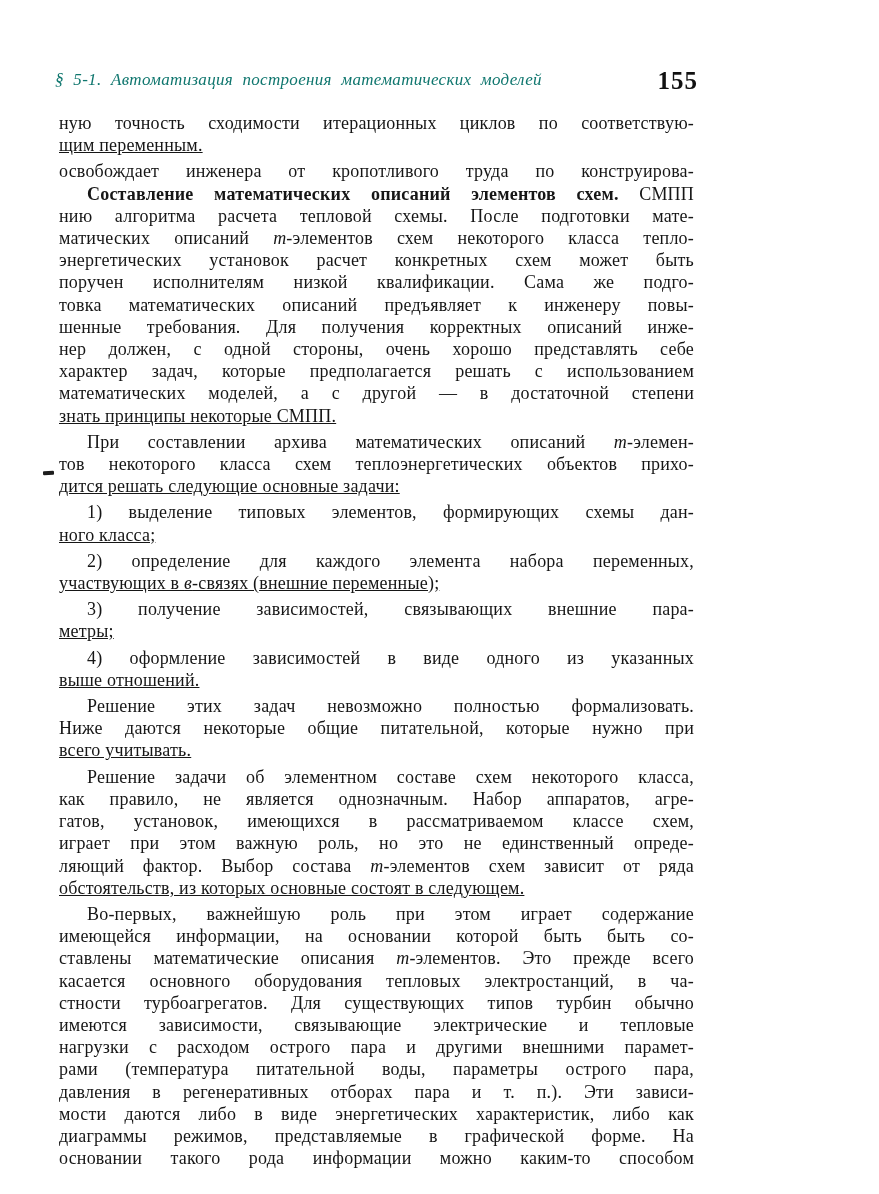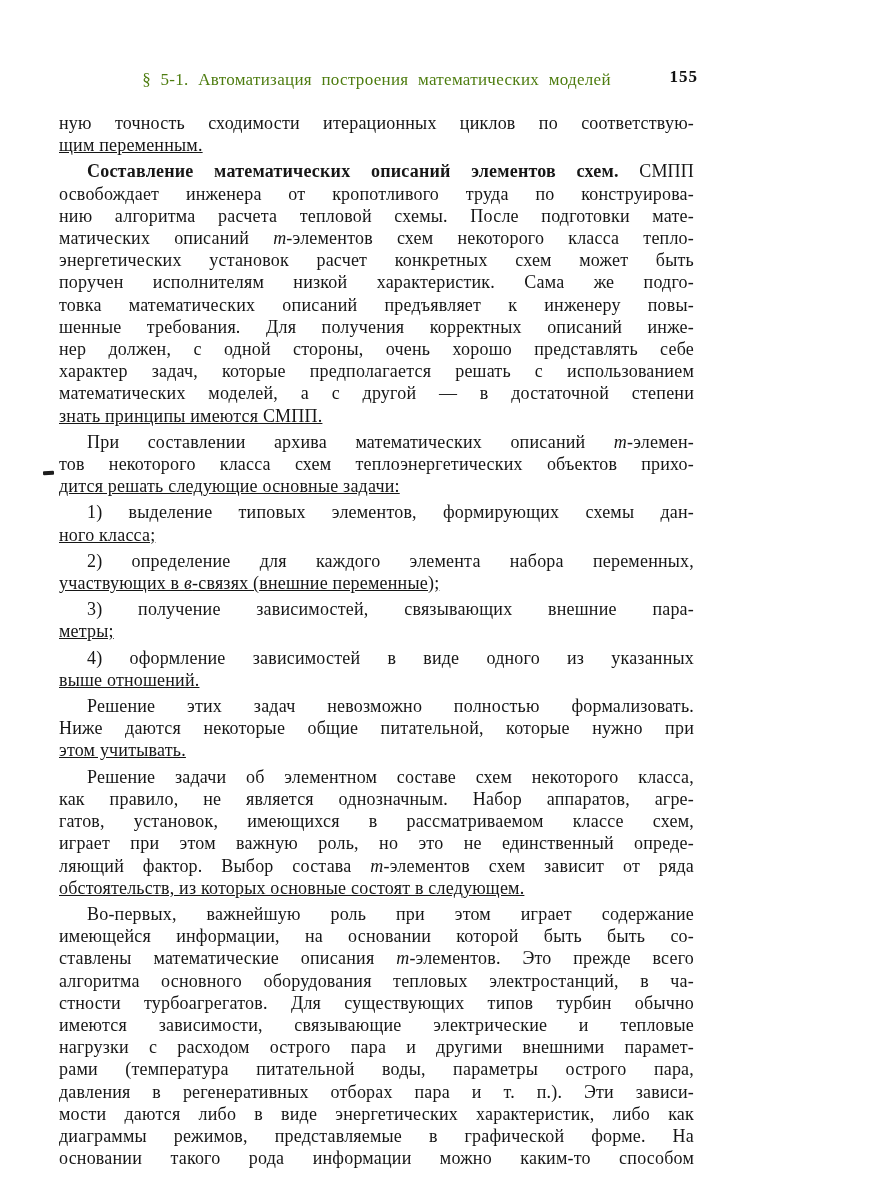--- a/index.html
+++ b/index.html
@@ -10,31 +10,32 @@
     color: #161616;
     position: relative;
     overflow: hidden;
   }
   .page { position: absolute; inset: 0; background: #ffffff; }
 
   .page-header {
     position: absolute; top: 70px; left: 55px; width: 643px; height: 26px;
   }
   .header-title {
-    text-align: center;
+    text-align: left;
+    font-style: italic;
     font-size: 17px;
     word-spacing: 5px;
     letter-spacing: 0.3px;
-    color: #4d7c0f;
+    color: #0f766e;
     white-space: nowrap;
   }
   .page-number {
     position: absolute; right: 0; top: -3px;
     font-weight: bold; font-style: normal;
-    font-size: 17px; letter-spacing: 1px;
+    font-size: 25px; letter-spacing: 1px;
     color: #111;
   }
 
   .page-body {
     position: absolute; top: 108px; left: 55px; width: 643px;
     font-size: 18px; line-height: 22.2px;
     letter-spacing: 0.2px;
   }
   .paragraph { margin: 4px; padding: 0; }
   .line {
@@ -65,32 +66,32 @@
     <div class="header-title">§ 5-1. Автоматизация построения математических моделей</div>
     <div class="page-number">155</div>
   </div>
 
   <div class="page-body">
       <div class="paragraph">
         <div class="line"><span>ную точность сходимости итерационных циклов по соответствую-</span></div>
         <div class="line last"><span>щим переменным.</span></div>
       </div>
       <div class="paragraph">
+        <div class="line"><span>освобождает инженера от кропотливого труда по конструирова-</span></div>
         <div class="line indent"><span class="bold">Составление математических описаний элементов схем.</span><span> СМПП</span></div>
-        <div class="line"><span>освобождает инженера от кропотливого труда по конструирова-</span></div>
         <div class="line"><span>нию алгоритма расчета тепловой схемы. После подготовки мате-</span></div>
         <div class="line"><span>матических описаний </span><span class="italic">т</span><span>-элементов схем некоторого класса тепло-</span></div>
         <div class="line"><span>энергетических установок расчет конкретных схем может быть</span></div>
-        <div class="line"><span>поручен исполнителям низкой характеристик. Сама же подго-</span></div>
+        <div class="line"><span>поручен исполнителям низкой квалификации. Сама же подго-</span></div>
         <div class="line"><span>товка математических описаний предъявляет к инженеру повы-</span></div>
         <div class="line"><span>шенные требования. Для получения корректных описаний инже-</span></div>
         <div class="line"><span>нер должен, с одной стороны, очень хорошо представлять себе</span></div>
         <div class="line"><span>характер задач, которые предполагается решать с использованием</span></div>
         <div class="line"><span>математических моделей, а с другой — в достаточной степени</span></div>
-        <div class="line last"><span>знать принципы имеются СМПП.</span></div>
+        <div class="line last"><span>знать принципы некоторые СМПП.</span></div>
       </div>
       <div class="paragraph">
         <div class="line indent"><span>При составлении архива математических описаний </span><span class="italic">т</span><span>-элемен-</span></div>
         <div class="line"><span>тов некоторого класса схем теплоэнергетических объектов прихо-</span></div>
         <div class="line last"><span>дится решать следующие основные задачи:</span></div>
       </div>
       <div class="paragraph">
         <div class="line indent"><span>1) выделение типовых элементов, формирующих схемы дан-</span></div>
         <div class="line last"><span>ного класса;</span></div>
       </div>
@@ -102,35 +103,35 @@
         <div class="line indent"><span>3) получение зависимостей, связывающих внешние пара-</span></div>
         <div class="line last"><span>метры;</span></div>
       </div>
       <div class="paragraph">
         <div class="line indent"><span>4) оформление зависимостей в виде одного из указанных</span></div>
         <div class="line last"><span>выше отношений.</span></div>
       </div>
       <div class="paragraph">
         <div class="line indent"><span>Решение этих задач невозможно полностью формализовать.</span></div>
         <div class="line"><span>Ниже даются некоторые общие питательной, которые нужно при</span></div>
-        <div class="line last"><span>этом учитывать.</span></div>
+        <div class="line last"><span>всего учитывать.</span></div>
       </div>
       <div class="paragraph">
         <div class="line indent"><span>Решение задачи об элементном составе схем некоторого класса,</span></div>
         <div class="line"><span>как правило, не является однозначным. Набор аппаратов, агре-</span></div>
         <div class="line"><span>гатов, установок, имеющихся в рассматриваемом классе схем,</span></div>
         <div class="line"><span>играет при этом важную роль, но это не единственный опреде-</span></div>
         <div class="line"><span>ляющий фактор. Выбор состава </span><span class="italic">т</span><span>-элементов схем зависит от ряда</span></div>
         <div class="line last"><span>обстоятельств, из которых основные состоят в следующем.</span></div>
       </div>
       <div class="paragraph">
         <div class="line indent"><span>Во-первых, важнейшую роль при этом играет содержание</span></div>
         <div class="line"><span>имеющейся информации, на основании которой быть быть со-</span></div>
         <div class="line"><span>ставлены математические описания </span><span class="italic">т</span><span>-элементов. Это прежде всего</span></div>
-        <div class="line"><span>алгоритма основного оборудования тепловых электростанций, в ча-</span></div>
+        <div class="line"><span>касается основного оборудования тепловых электростанций, в ча-</span></div>
         <div class="line"><span>стности турбоагрегатов. Для существующих типов турбин обычно</span></div>
         <div class="line"><span>имеются зависимости, связывающие электрические и тепловые</span></div>
         <div class="line"><span>нагрузки с расходом острого пара и другими внешними парамет-</span></div>
         <div class="line"><span>рами (температура питательной воды, параметры острого пара,</span></div>
         <div class="line"><span>давления в регенеративных отборах пара и т. п.). Эти зависи-</span></div>
         <div class="line"><span>мости даются либо в виде энергетических характеристик, либо как</span></div>
         <div class="line"><span>диаграммы режимов, представляемые в графической форме. На</span></div>
         <div class="line"><span>основании такого рода информации можно каким-то способом</span></div>
       </div>
     </div>

